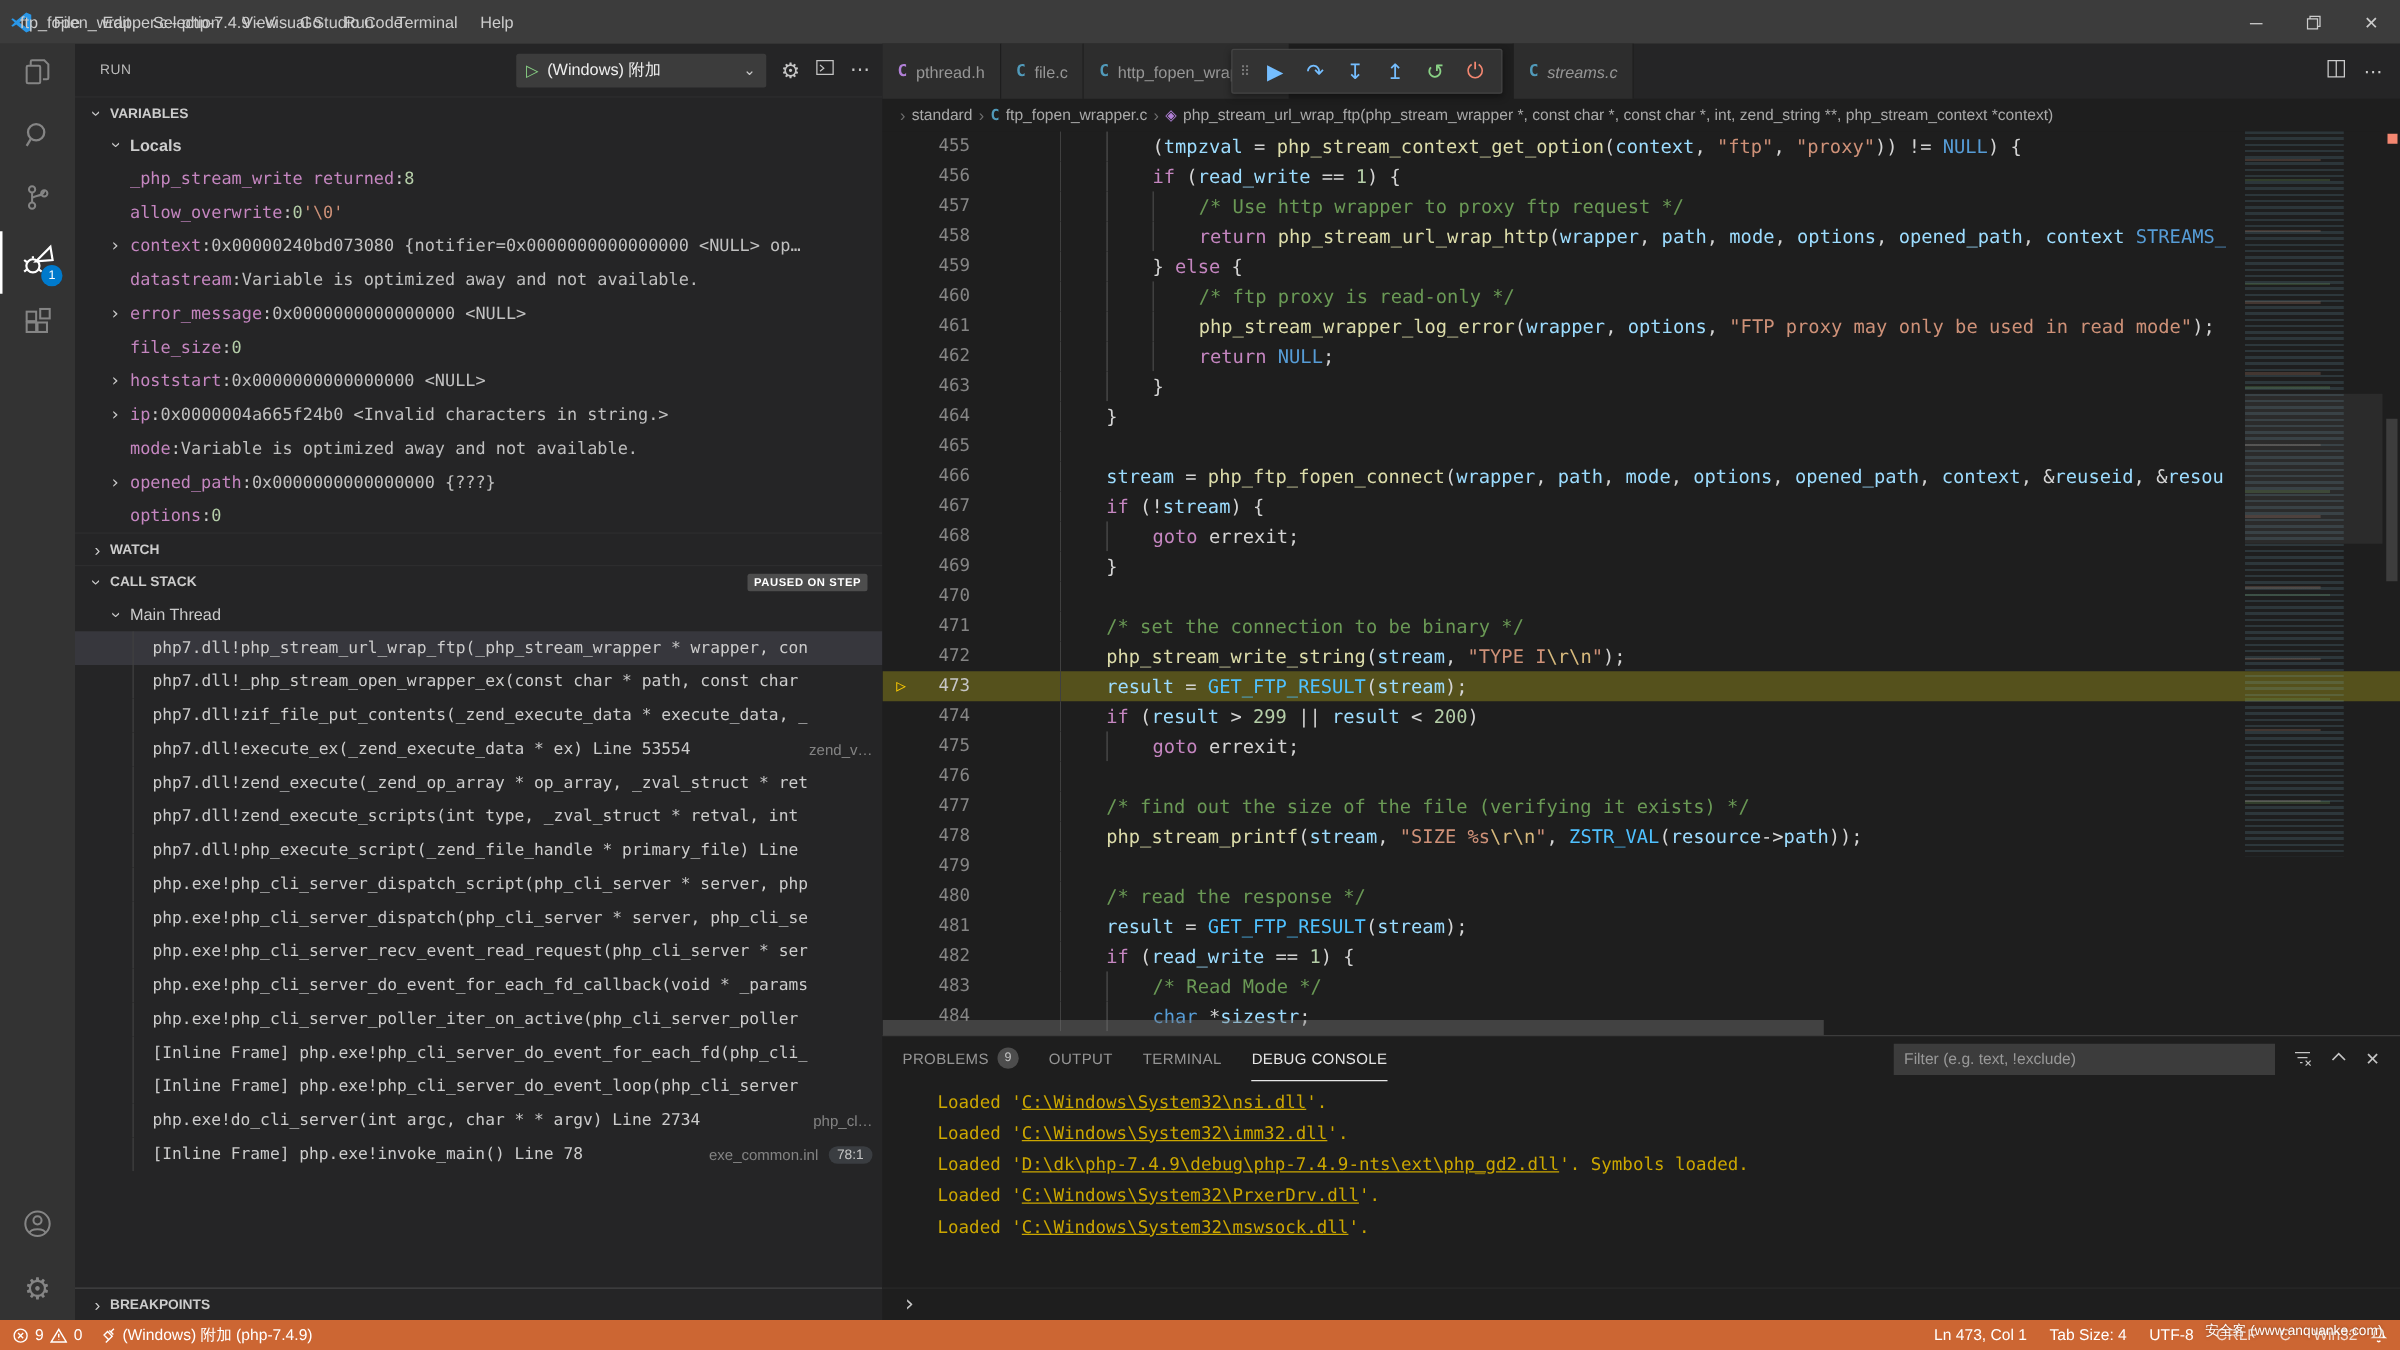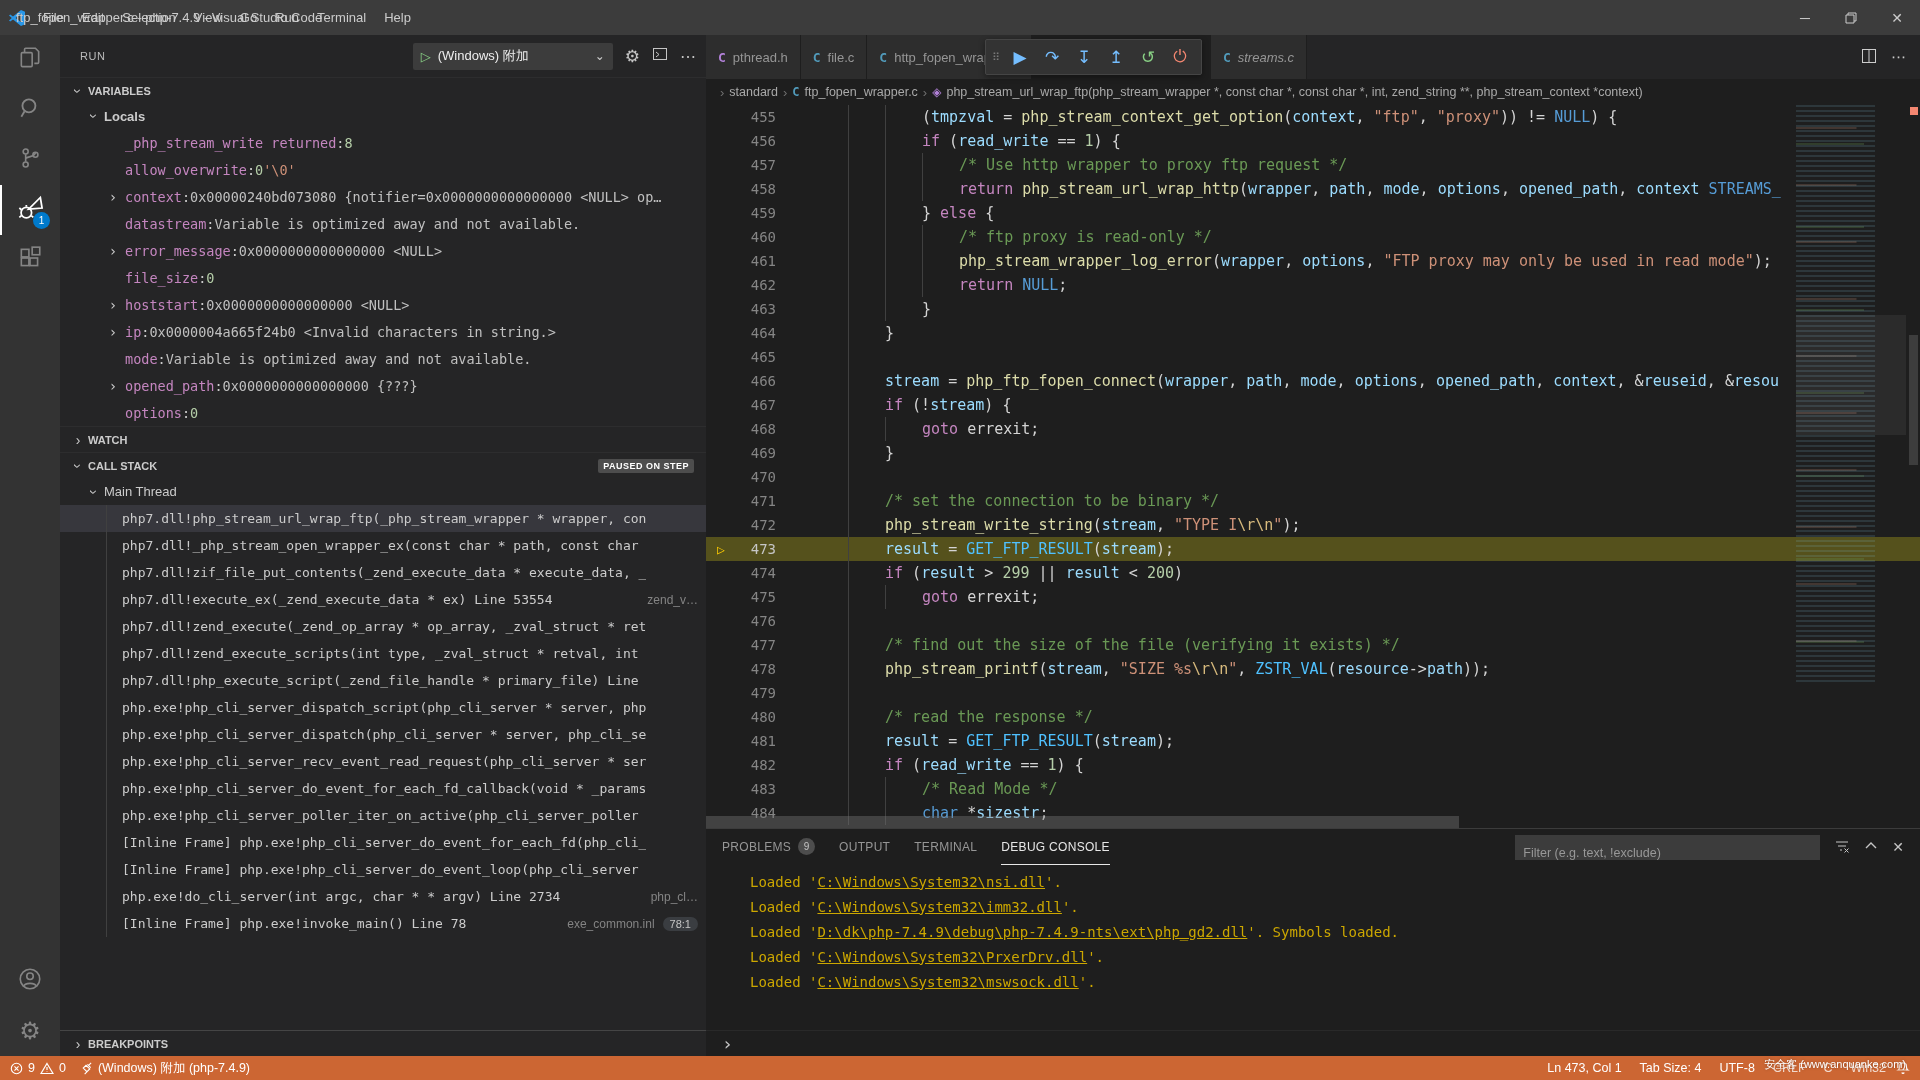--- a/index.html
+++ b/index.html
@@ -42,21 +42,21 @@
   .run-actions { display:flex; align-items:center; gap:12px; margin-left:12px; color:#c5c5c5; }
   .run-actions .gear-glyph { font-size:17px; color:#c5c5c5; }
 
   .section-header { height:26px; display:flex; align-items:center; gap:4px; padding:0 12px; font-size:11px;
     font-weight:bold; color:#cccccc; flex:0 0 auto; border-top:1px solid rgba(255,255,255,0.04); }
   .chev { display:inline-block; font-size:14px; font-weight:normal; color:#cccccc; width:12px; text-align:center; }
   .chev.open { transform:rotate(90deg); }
   .scope-row { height:26px; display:flex; align-items:center; gap:4px; padding:0 12px 0 28px; font-size:13px; font-weight:bold; }
 
   .vars { flex:0 0 auto; }
-  .var-row { height:27px; display:flex; align-items:center; padding-left:65px; font-family:"DejaVu Sans Mono", monospace;
+  .var-row { height:27px; display:flex; align-items:center; padding-left:44px; font-family:"DejaVu Sans Mono", monospace;
     font-size:13.5px; white-space:nowrap; overflow:hidden; }
   .var-row .chev { margin-left:-18px; margin-right:6px; }
   .var-name { color:#c586c0; }
   .var-colon { color:#cccccc; }
   .val-d { color:#c0c0c0; } .val-n { color:#b5cea8; } .val-s { color:#ce9178; }
 
   .cs-header .badge-paused { margin-left:auto; background:#4d4d4d; color:#ffffff; font-size:9px; font-weight:bold;
     padding:2px 5px; border-radius:2px; letter-spacing:.5px; }
   .thread-row { height:27px; display:flex; align-items:center; gap:4px; padding:0 12px 0 28px; font-size:13px; }
   .frames { flex:0 0 auto; }
@@ -123,21 +123,21 @@
   
   .panel { height:228px; background:#1e1e1e; border-top:1px solid #3c3c3c; flex:0 0 auto; display:flex; flex-direction:column; }
   .panel-tabs { height:36px; display:flex; align-items:center; padding:0 16px; gap:24px; flex:0 0 auto; }
   .panel-tab { font-size:12px; color:#969696; letter-spacing:.3px; display:flex; align-items:center; gap:7px;
     height:36px; border-bottom:1px solid transparent; }
   .panel-tab.active { color:#e7e7e7; border-bottom:1px solid #e7e7e7; }
   .panel-badge { background:#4d4d4d; color:#c4c4c4; font-size:10px; border-radius:50%; width:17px; height:17px;
     display:flex; align-items:center; justify-content:center; }
   .panel-right { margin-left:auto; display:flex; align-items:center; gap:14px; }
   .filter-box { width:305px; height:25px; background:#3c3c3c; color:#989898; font-size:12.5px; display:flex;
-    align-items:flex-end; padding:0 8px; }
+    align-items:center; padding:0 8px; }
   .panel-icon { color:#c5c5c5; font-size:14px; }
   .console { flex:1 1 auto; padding:4px 0 0 0; font-family:"DejaVu Sans Mono", monospace; font-size:14px; overflow:hidden;
     display:flex; flex-direction:column; }
   .console-line { height:25px; display:flex; align-items:center; color:#cca700; padding-left:44px; white-space:pre; }
   .console-link { text-decoration:underline; color:#cca700; }
   .console-prompt { margin-top:auto; height:26px; display:flex; align-items:center; padding-left:16px; color:#c5c5c5;
     font-size:18px; border-top:1px solid rgba(255,255,255,0.05); }
 
   
   .statusbar { height:24px; background:#cc6633; color:#ffffff; display:flex; align-items:center; font-size:12.5px;

